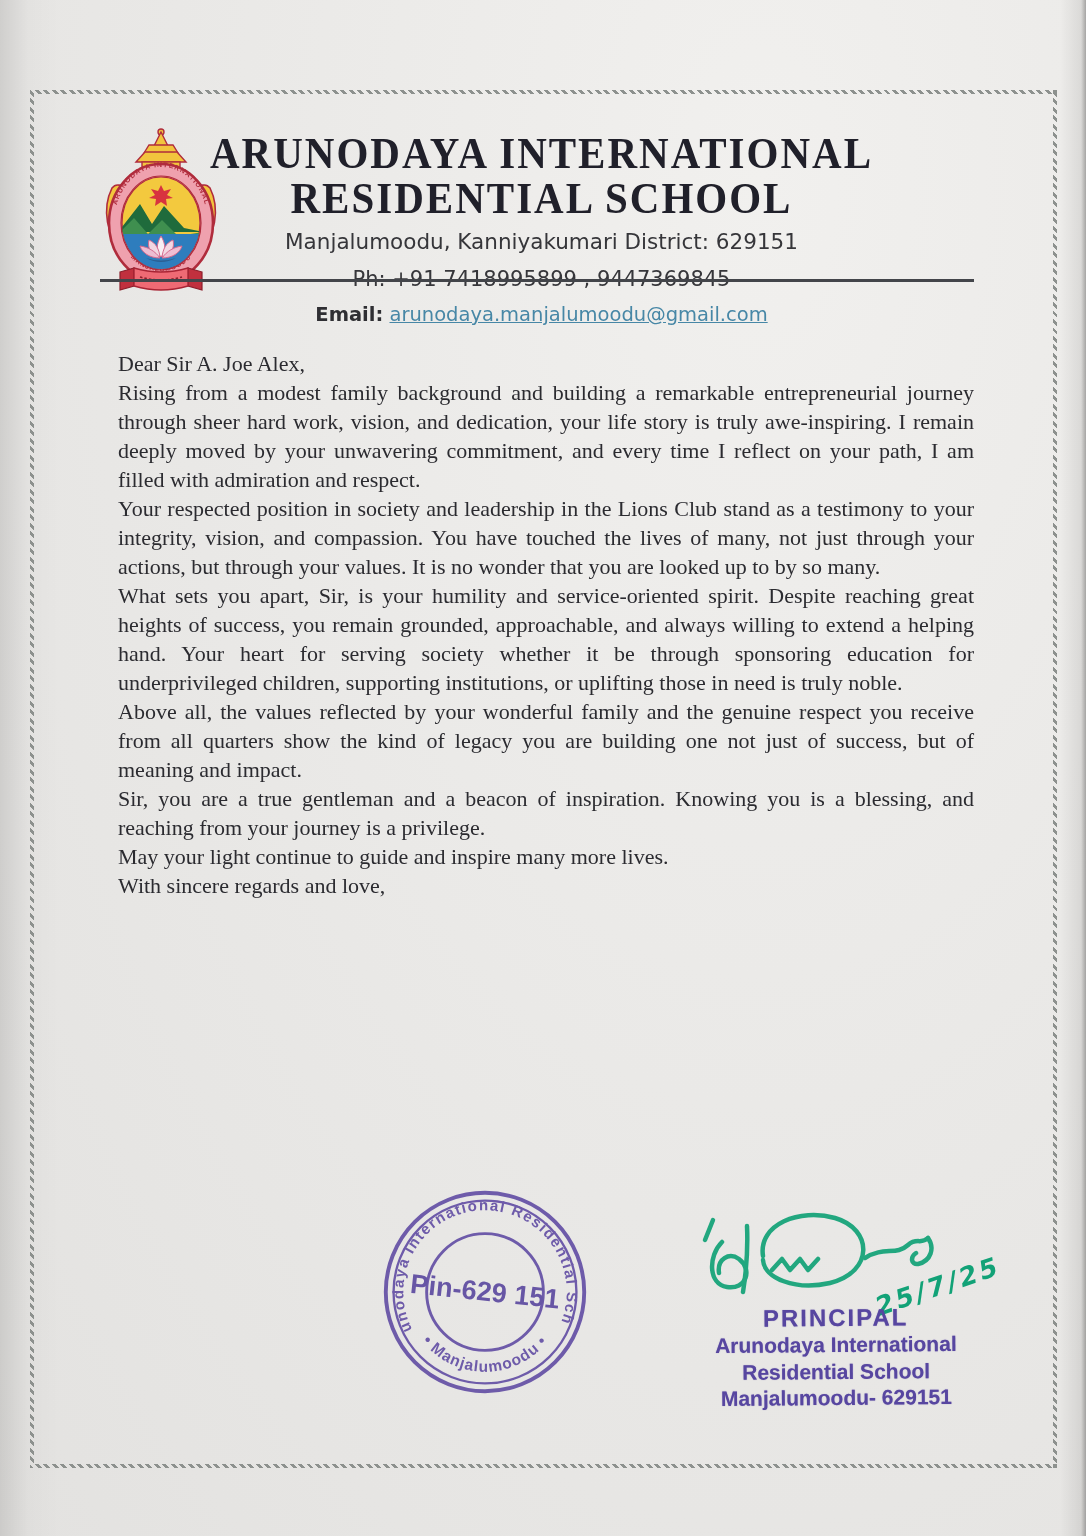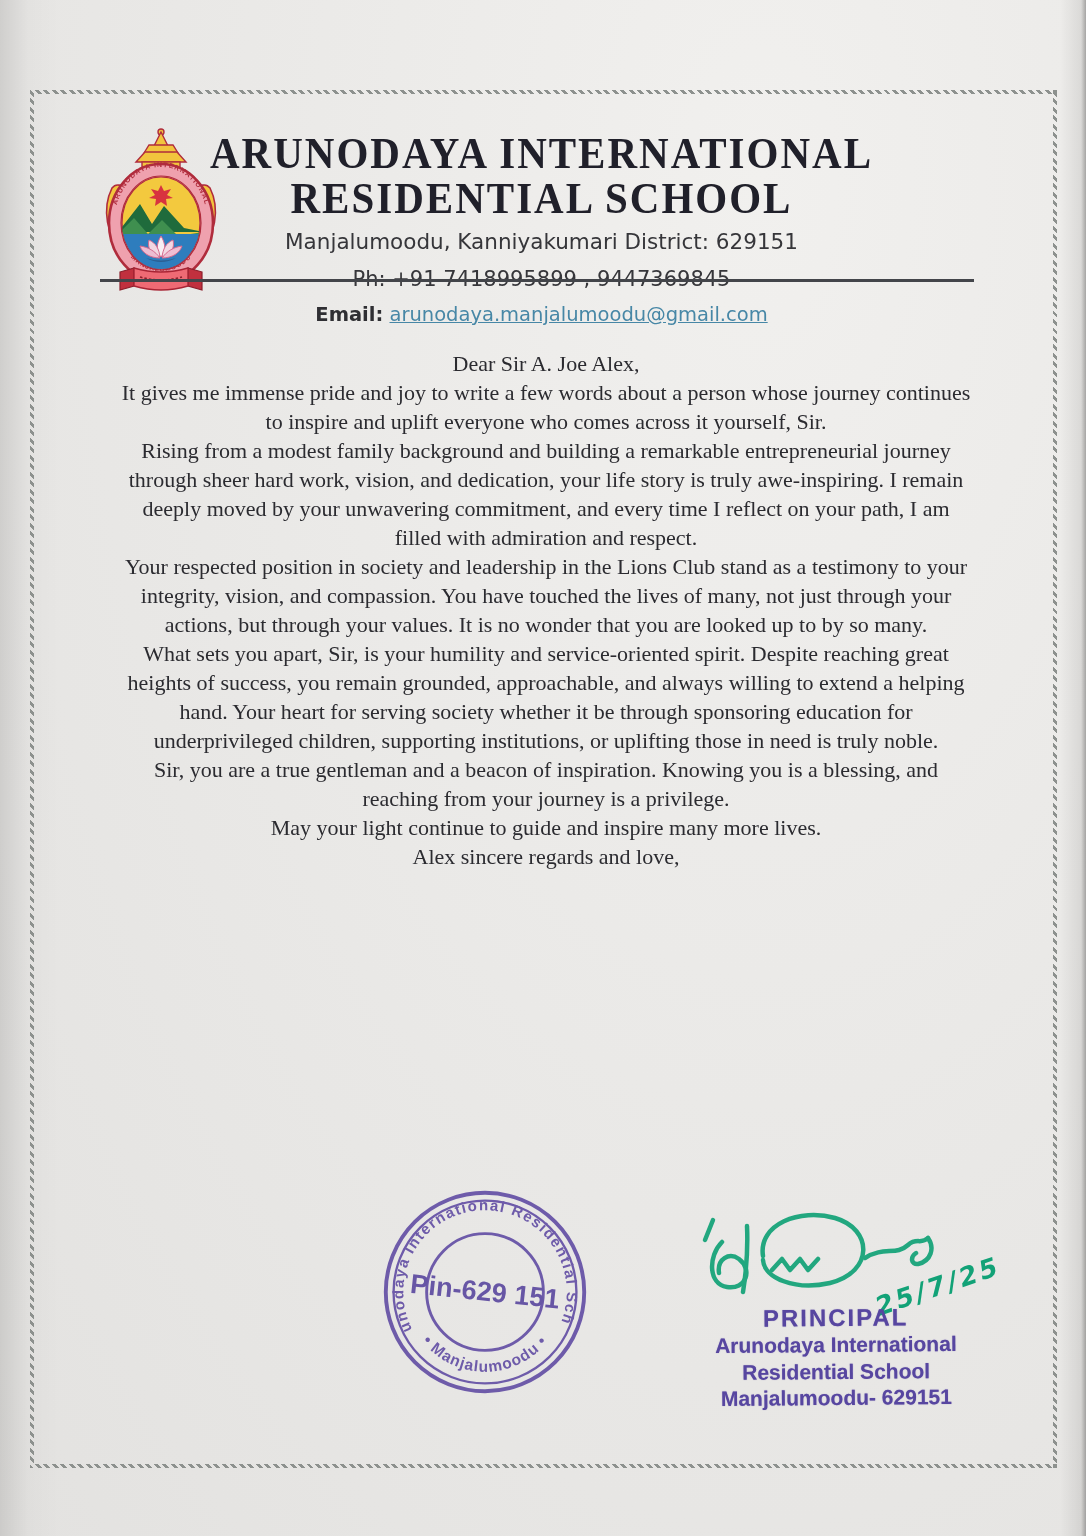--- a/index.html
+++ b/index.html
@@ -29,21 +29,21 @@
   .addr{font-family:"DejaVu Sans",sans-serif; color:#36363a; font-size:21.5px; line-height:26px; margin-top:9px;}
   .phone{font-family:"DejaVu Sans",sans-serif; color:#36363a; font-size:21px; line-height:25px; margin-top:12px;}
   .emailrow{font-family:"DejaVu Sans",sans-serif; font-size:19.5px; line-height:24px; margin-top:11px; color:#2f2f33;}
   .emailrow .lbl{font-weight:700;}
   .emailrow a{color:#4787a6; text-decoration:underline;}
   .hrule{position:absolute; left:100px; right:112px; top:279px; height:3px; background:#43454a;}
 
   
   .body-text{position:absolute; left:118px; right:112px; top:349px;
     font-size:22px; line-height:29px; color:#2b2b30;}
-  .body-text p{margin:0;text-align:center;}
+  .body-text p{margin:0;}
   .jp{text-align:justify;}
   .mt-greet{margin-top:33px;}
   .mt-p1{margin-top:30px;}
   .mt-p3{margin-top:37px;}
   .mt-p4{margin-top:28px;}
   .mt-close{margin-top:22px;}
   .mt-signoff{margin-top:40px;}
   .signatory{font-size:29px; line-height:36px; letter-spacing:0.5px; color:#26262c;}
 
   
@@ -138,27 +138,27 @@
     </div>
     <div class="emailrow">
       <span class="lbl">Email:</span>
       <a href="#">arunodaya.manjalumoodu@gmail.com</a>
     </div>
   </div>
   <div class="hrule"></div>
 
   <div class="body-text">
     <p>Dear Sir A. Joe Alex,</p>
-    <p class="jp mt-p1">It gives me immense pride and joy to write a few words about a person whose journey continues to inspire and uplift everyone who comes across it yourself, Sir.</p>
     <p class="jp">Rising from a modest family background and building a remarkable entrepreneurial journey through sheer hard work, vision, and dedication, your life story is truly awe-inspiring. I remain deeply moved by your unwavering commitment, and every time I reflect on your path, I am filled with admiration and respect.</p>
     <p class="jp mt-p4">Your respected position in society and leadership in the Lions Club stand as a testimony to your integrity, vision, and compassion. You have touched the lives of many, not just through your actions, but through your values. It is no wonder that you are looked up to by so many.</p>
     <p class="jp mt-p3">What sets you apart, Sir, is your humility and service-oriented spirit. Despite reaching great heights of success, you remain grounded, approachable, and always willing to extend a helping hand. Your heart for serving society whether it be through sponsoring education for underprivileged children, supporting institutions, or uplifting those in need is truly noble.</p>
+    <p class="jp">Above all, the values reflected by your wonderful family and the genuine respect you receive from all quarters show the kind of legacy you are building one not just of success, but of meaning and impact.</p>
     <p class="jp">Sir, you are a true gentleman and a beacon of inspiration. Knowing you is a blessing, and reaching from your journey is a privilege.</p>
     <p>May your light continue to guide and inspire many more lives.</p>
-    <p class="mt-signoff">Alex sincere regards and love,</p>
+    <p class="mt-signoff">With sincere regards and love,</p>
   </div>
 
   <svg class="round-stamp" viewBox="0 0 220 220">
     <defs>
       <path id="stampArcTop" d="M 33.9 145.5 A 84 84 0 1 1 186.1 145.5"></path>
       <path id="stampArcBot" d="M 39 151 A 82 82 0 0 0 181 151"></path>
     </defs>
     <g fill="none" stroke="#6450a5">
       <circle cx="110" cy="110" r="102" stroke-width="4"></circle>
       <circle cx="110" cy="110" r="94" stroke-width="2.4"></circle>

